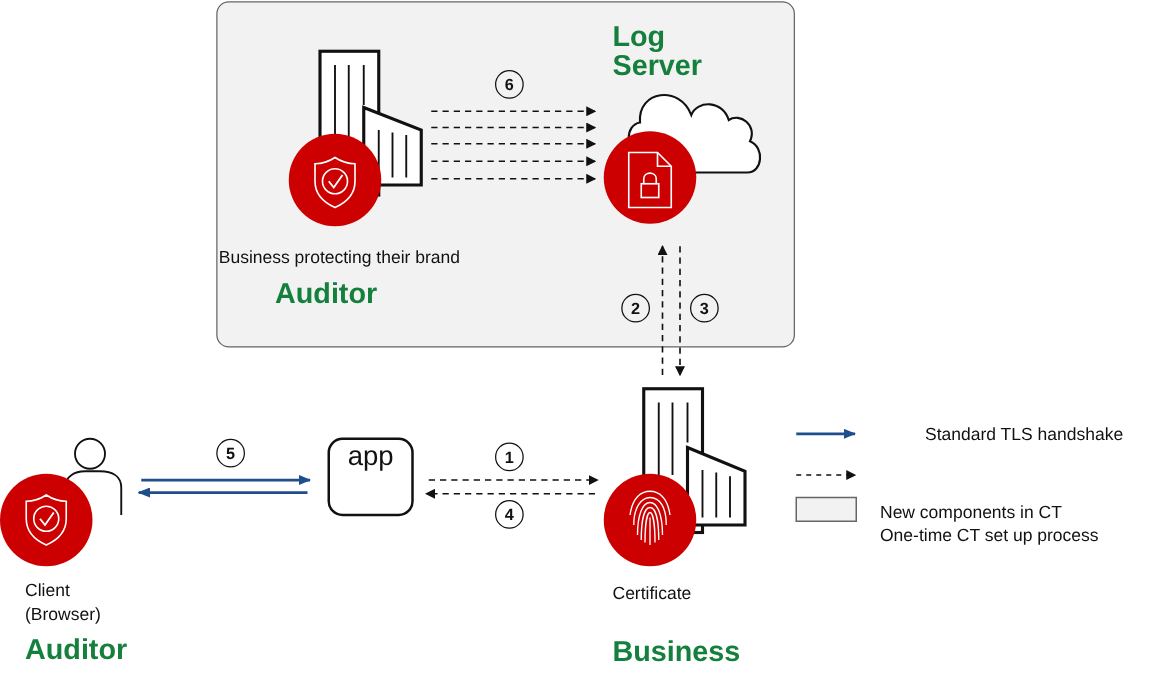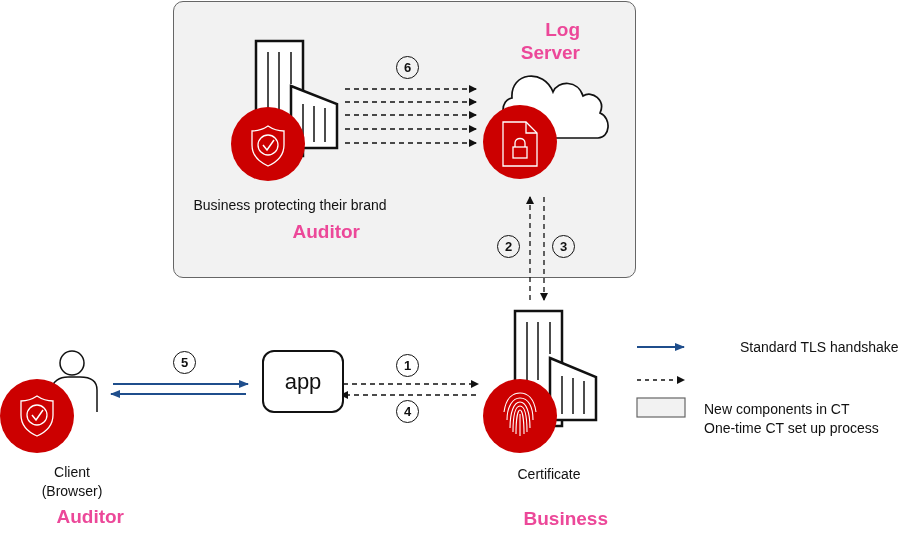--- a/index.html
+++ b/index.html
@@ -1,21 +1,21 @@
 <!DOCTYPE html>
 <html><head>
 <meta charset="utf-8">
 <style>
   html, body { margin:0; padding:0; background:#ffffff; }
   body { width:920px; height:541px; position:relative; overflow:hidden; font-family:"Liberation Sans", sans-serif; }
   .abs { position:absolute; }
   .panel { left:173px; top:1px; width:463px; height:277px; background:#f2f2f2; border:1.5px solid #666; border-radius:10px; box-sizing:border-box; }
-  .red-title { color:#ec4899; font-weight:bold; font-size:19px; text-align:right; }
-  .black-text { color:#111; font-size:14px; text-align:center; line-height:19px; }
-  .app-box { left:262px; top:350px; width:82px; height:63px; border:2px solid #111; border-radius:12px; box-sizing:border-box; background:#fff; display:flex; align-items:center; justify-content:center; font-size:22px; color:#111; }
+  .red-title { color:#15803d; font-weight:bold; font-size:23px; text-align:left; }
+  .black-text { color:#111; font-size:14px; line-height:19px; }
+  .app-box { left:262px; top:350px; width:69px; height:63px; border:2px solid #111; border-radius:12px; box-sizing:border-box; background:#fff; display:flex; align-items:flex-start; justify-content:center; font-size:22px; color:#111; }
   .badge { width:23px; height:23px; border:1.5px solid #111; border-radius:50%; box-sizing:border-box; display:flex; align-items:center; justify-content:center; font-size:13px; font-weight:bold; color:#111; background:transparent; }
   .legend-text { font-size:14px; color:#111; }
   svg.full { position:absolute; left:0; top:0; }
 </style>
 </head>
 <body>
 
 <div class="abs panel"></div>
 
 <svg class="full" width="920" height="541">

